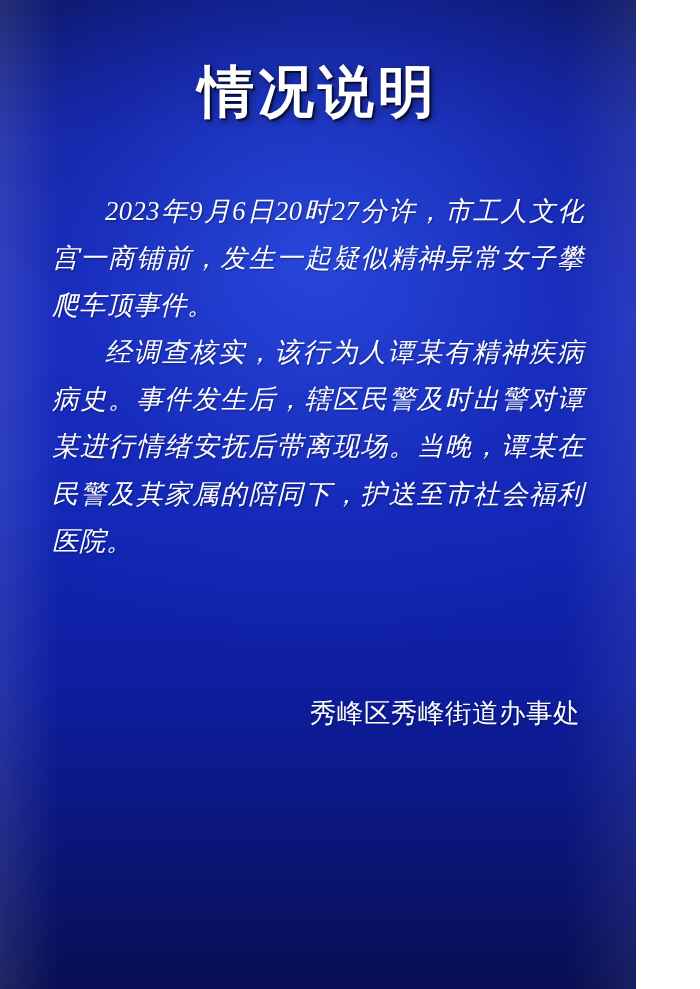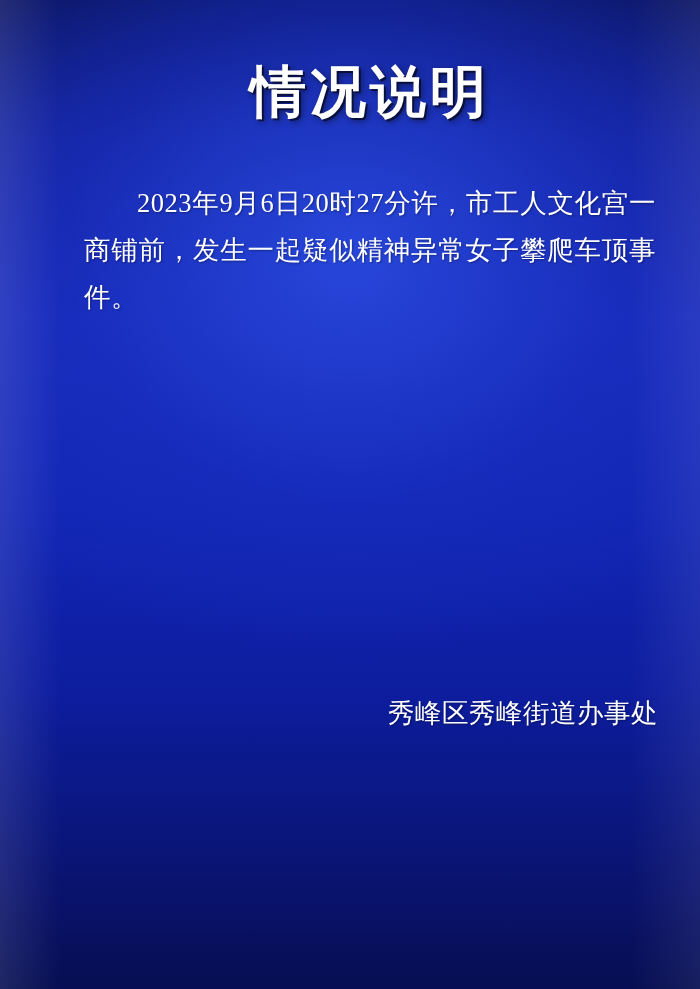--- a/index.html
+++ b/index.html
@@ -8,29 +8,28 @@
   }
   body {
     width: 700px;
     height: 989px;
     overflow: hidden;
     font-family: "Liberation Serif", "DejaVu Serif", serif;
   }
 
   .poster {
     position: relative;
-    width: 700px;
+    width: 636px;
     height: 989px;
     box-sizing: border-box;
     background:
       radial-gradient(ellipse 90% 55% at 50% 26%, rgba(40,72,220,0.95) 0%, rgba(24,46,190,0.55) 45%, rgba(10,20,130,0.0) 75%),
       linear-gradient(to bottom, #0b1560 0%, #15239a 14%, #1a2bbd 32%, #1226b5 52%, #0d1d9e 70%, #0a1577 86%, #070e52 100%);
     color: #ffffff;
     overflow: hidden;
-    padding-left: 40px;
   }
 
   
   .poster::before {
     content: "";
     position: absolute;
     top: 0; left: 0; right: 0; bottom: 0;
     background:
       linear-gradient(to right, rgba(255,255,255,0.10) 0px, rgba(255,255,255,0.0) 60px),
       linear-gradient(to left, rgba(255,255,255,0.07) 0px, rgba(255,255,255,0.0) 70px);
@@ -47,58 +46,60 @@
     font-weight: 700;
     letter-spacing: 4px;
     color: #ffffff;
     text-shadow:
       2px 2px 0 rgba(0,0,0,0.55),
       3px 3px 6px rgba(0,0,0,0.45);
   }
 
   .body-text {
     position: relative;
-    margin: 0;
+    margin: 8px;
     padding: 56px 44px 0 44px;
+    font-style: italic;
   }
 
   .para {
     margin: 0 0 0 0;
     text-indent: 2em;
     font-size: 26.5px;
     line-height: 1.78;
     letter-spacing: 0.5px;
     text-align: justify;
     text-justify: inter-ideograph;
     color: #ffffff;
     text-shadow: 1px 1px 2px rgba(0,0,0,0.35);
   }
 
   .signature {
     position: absolute;
-    right: 42px;
+    right: 56px;
     top: 690px;
     text-align: left;
   }
   .signature div {
     font-size: 26.5px;
     line-height: 1.75;
     letter-spacing: 0.5px;
     color: #ffffff;
     text-shadow: 1px 1px 2px rgba(0,0,0,0.35);
   }
 </style>
 </head>
 <body>
 
 <div class="poster">
 
   <h1 class="title">情况说明</h1>
 
   <div class="body-text">
     <p class="para">2023年9月6日20时27分许，市工人文化宫一商铺前，发生一起疑似精神异常女子攀爬车顶事件。</p>
+    <p class="para">经调查核实，该行为人谭某有精神疾病病史。事件发生后，辖区民警及时出警对谭某进行情绪安抚后带离现场。当晚，谭某在民警及其家属的陪同下，护送至市社会福利医院。</p>
   </div>
 
   <div class="signature">
     <div>秀峰区秀峰街道办事处</div>
   </div>
 
 </div>
 
 </body></html>

